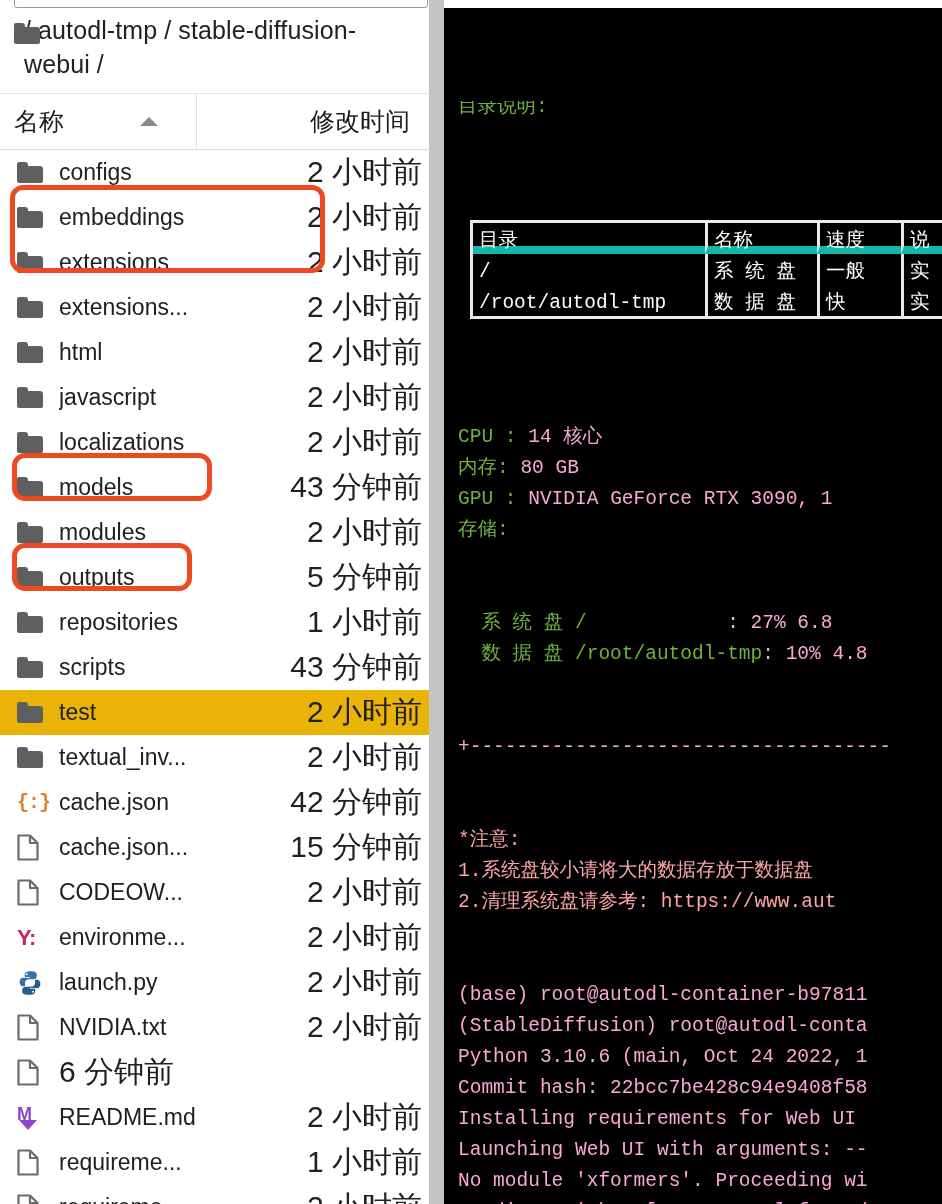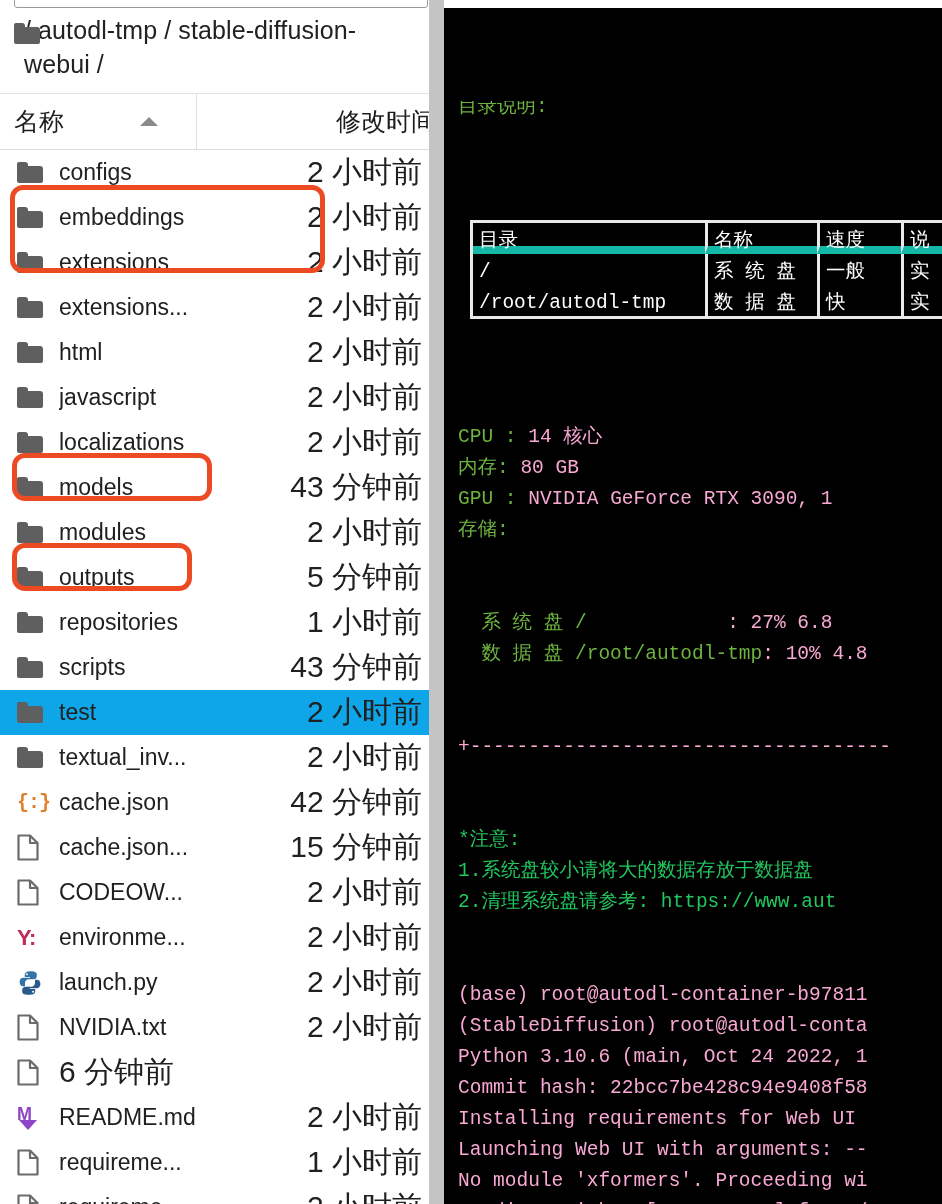--- a/index.html
+++ b/index.html
@@ -51,39 +51,39 @@
   .colhead .c-name {
     flex: 0 0 197px;
     display: flex; align-items: center; justify-content: space-between;
     padding: 0 14px 0 14px;
     height: 100%;
     border-right: 1px solid #e0e0e0;
   }
   .colhead .c-time {
     flex: 1 1 auto;
     display: flex; align-items: center; justify-content: flex-end;
-    padding-right: 8px; height: 100%;
+    padding-right: 34px; height: 100%;
   }
   .colhead .hdr-label { font-size: 25px; color: #1d1d1d; font-weight: 400; }
   .sort-caret {
     width: 0; height: 0;
     border-left: 9px solid transparent;
     border-right: 9px solid transparent;
     border-bottom: 9px solid #8a8a8a;
     margin-right: 24px;
   }
 
   .filelist { position: relative; }
   .row {
     display: flex; align-items: center;
     height: 45px;
     padding-left: 17px; padding-right: 22px;
     background: #fff;
   }
-  .row.selected { background: #0ea5e9; justify-content: flex-end; }
+  .row.selected { background: #eab308; justify-content: flex-end; }
   .row .icon-cell { width: 42px; flex: 0 0 42px; display:flex; align-items:center; }
   .row .name-cell {
     flex: 1 1 auto; font-size: 23px; color: #202020;
     white-space: nowrap; overflow: hidden;
   }
   .row .time-cell {
     flex: 0 0 auto; font-size: 30px; color: #202020; text-align: right;
     white-space: nowrap;
   }
 
@@ -144,21 +144,21 @@
     font-family: "Liberation Mono", "DejaVu Sans Mono", monospace;
     font-size: 19.5px;
     line-height: 31px;
     color: #ffffff;
     white-space: pre;
     padding: 0 0 0 14px;
     margin-top: 8px;
   }
   .t-line { white-space: pre; height: 31px; }
   .t-green { color: #6db33f; }
-  .t-red   { color: #22c55e; }
+  .t-red   { color: #fca5a5; }
   .t-white { color: #f9a8d4; }
 
   
   .disk-table {
     border: 3px solid #e9e9e9;
     margin: 12px 0 10px 12px;
     width: 640px;
     display: grid;
     grid-template-columns: 232px 112px 84px 120px;
     color: #ffffff;

